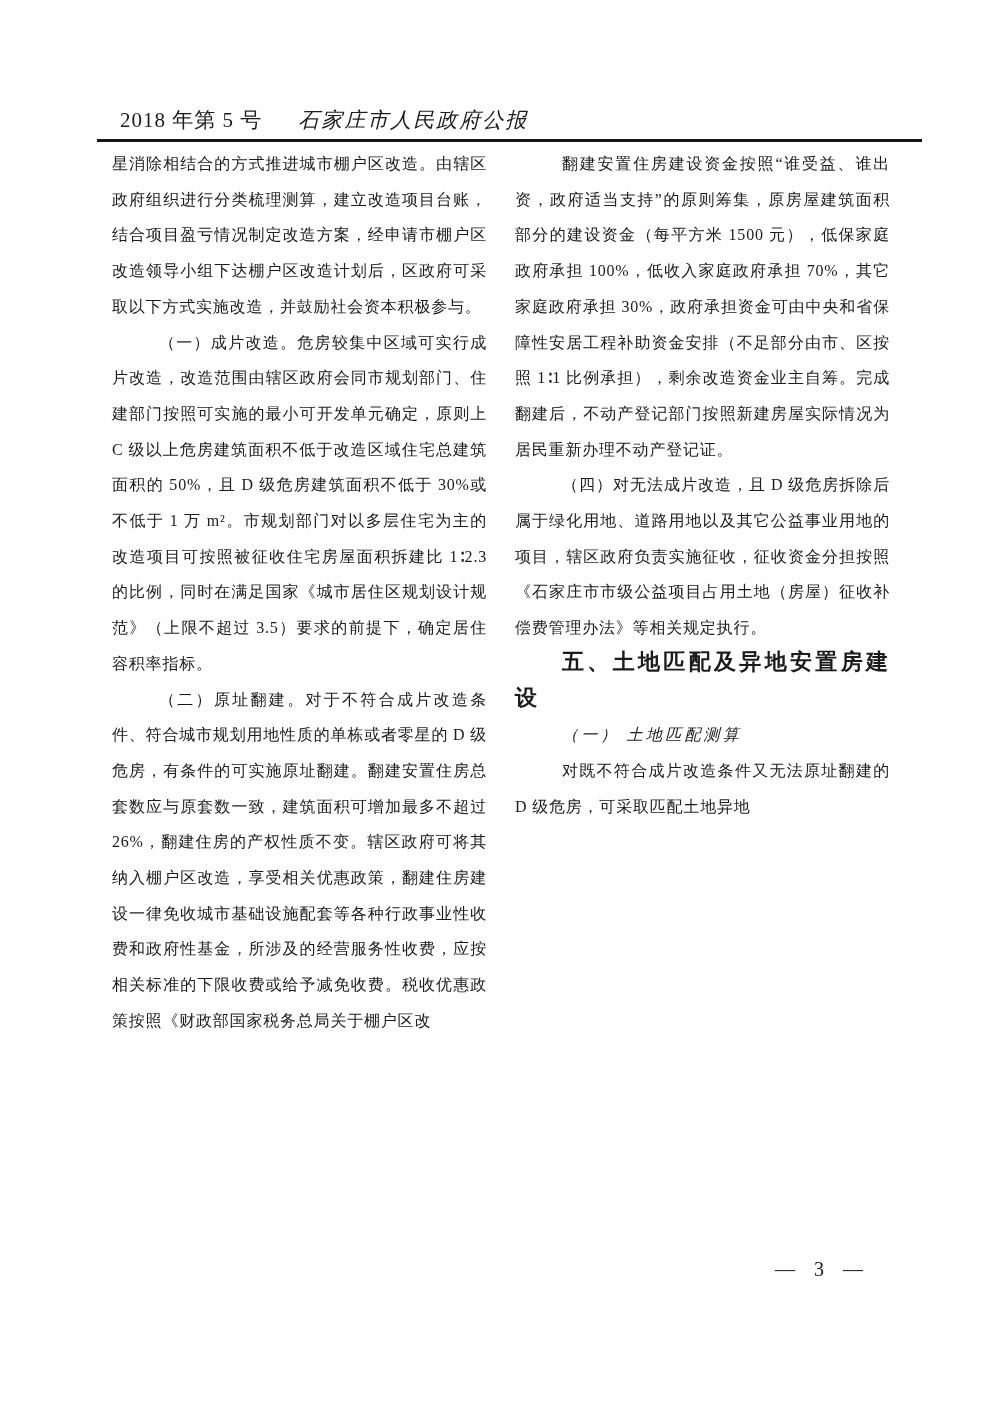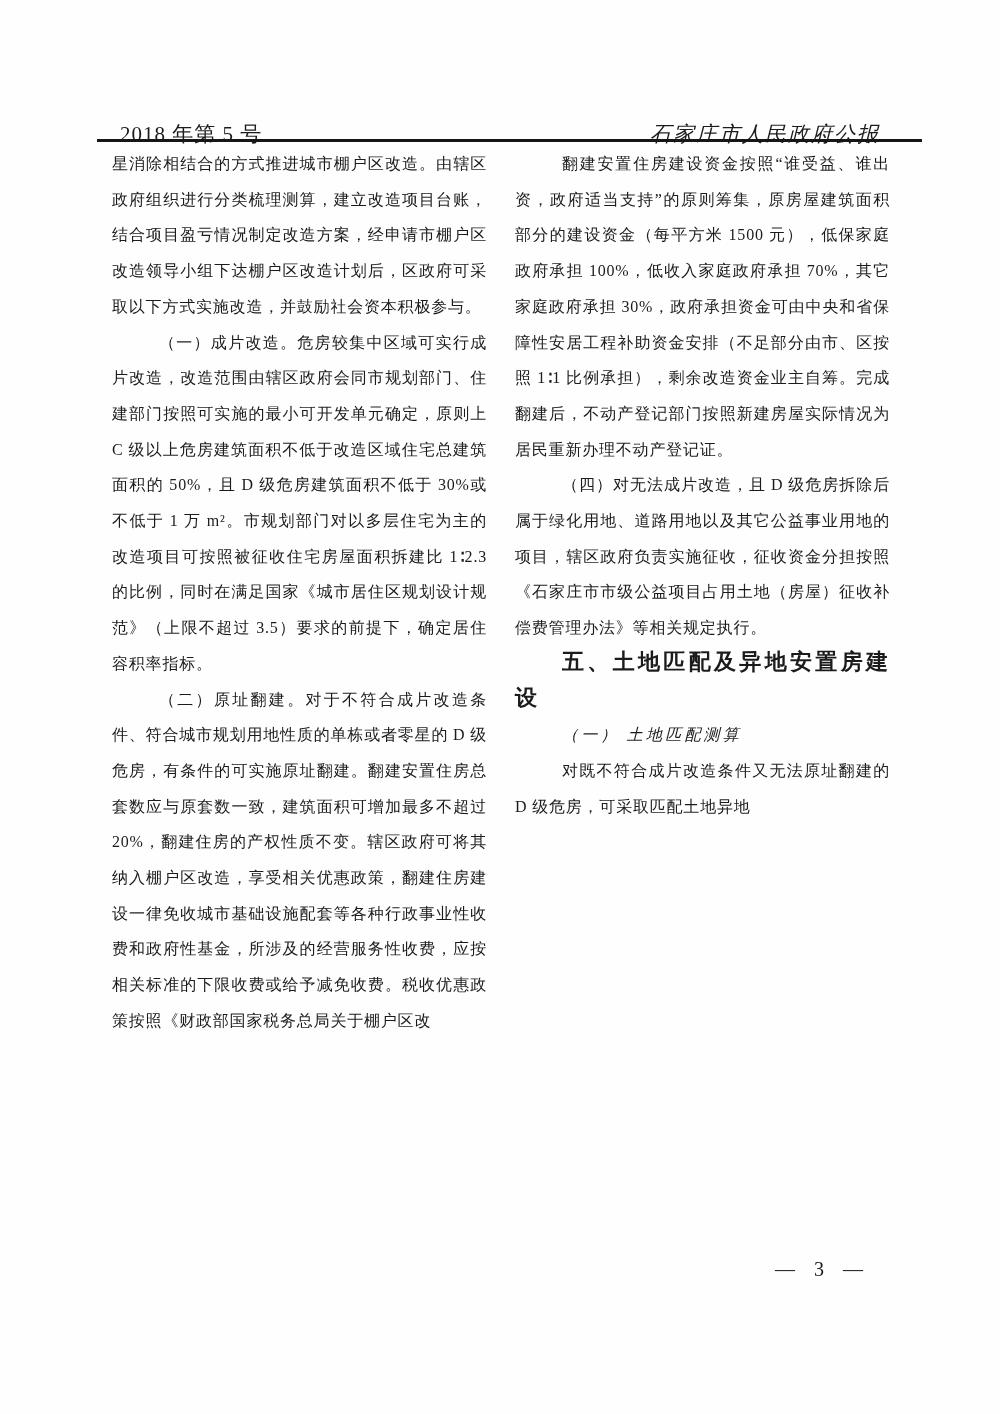--- a/index.html
+++ b/index.html
@@ -7,25 +7,25 @@
     position: relative;
     width: 1000px;
     height: 1414px;
     background: #fefefe;
     color: #1b1b1b;
     font-family: "Liberation Serif", "DejaVu Serif", serif;
     overflow: hidden;
   }
   .header {
     position: absolute;
-    top: 120px;
+    top: 106px;
     left: 120px;
     right: 120px;
     display: flex;
-    justify-content: space-between;
+    justify-content: flex-start;
     align-items: baseline;
     font-size: 21px;
     letter-spacing: 1px;
   }
   .header .issue { font-style: normal; }
   .header .publication { font-style: italic; letter-spacing: 2px; margin-left: 36px; }
   .header-rule {
     position: absolute;
     top: 139px;
     left: 97px;
@@ -81,21 +81,21 @@
     <span class="publication">石家庄市人民政府公报</span>
   </div>
 
   <div class="header-rule"></div>
 
   <div class="columns">
 
     <div class="col">
       <p class="body noindent">星消除相结合的方式推进城市棚户区改造。由辖区政府组织进行分类梳理测算，建立改造项目台账，结合项目盈亏情况制定改造方案，经申请市棚户区改造领导小组下达棚户区改造计划后，区政府可采取以下方式实施改造，并鼓励社会资本积极参与。</p>
       <p class="body indent">（一）成片改造。危房较集中区域可实行成片改造，改造范围由辖区政府会同市规划部门、住建部门按照可实施的最小可开发单元确定，原则上 C 级以上危房建筑面积不低于改造区域住宅总建筑面积的 50%，且 D 级危房建筑面积不低于 30%或不低于 1 万 m²。市规划部门对以多层住宅为主的改造项目可按照被征收住宅房屋面积拆建比 1∶2.3 的比例，同时在满足国家《城市居住区规划设计规范》（上限不超过 3.5）要求的前提下，确定居住容积率指标。</p>
-      <p class="body indent">（二）原址翻建。对于不符合成片改造条件、符合城市规划用地性质的单栋或者零星的 D 级危房，有条件的可实施原址翻建。翻建安置住房总套数应与原套数一致，建筑面积可增加最多不超过 20%，翻建住房的产权性质不变。辖区政府可将其纳入棚户区改造，享受相关优惠政策，翻建住房建设一律免收城市基础设施配套等各种行政事业性收费和政府性基金，所涉及的经营服务性收费，应按相关标准的下限收费或给予减免收费。税收优惠政策按照《财政部国家税务总局关于棚户区改</p>
+      <p class="body indent">（二）原址翻建。对于不符合成片改造条件、符合城市规划用地性质的单栋或者零星的 D 级危房，有条件的可实施原址翻建。翻建安置住房总套数应与原套数一致，建筑面积可增加最多不超过 26%，翻建住房的产权性质不变。辖区政府可将其纳入棚户区改造，享受相关优惠政策，翻建住房建设一律免收城市基础设施配套等各种行政事业性收费和政府性基金，所涉及的经营服务性收费，应按相关标准的下限收费或给予减免收费。税收优惠政策按照《财政部国家税务总局关于棚户区改</p>
     </div>
 
     <div class="col">
       <p class="body indent">翻建安置住房建设资金按照“谁受益、谁出资，政府适当支持”的原则筹集，原房屋建筑面积部分的建设资金（每平方米 1500 元），低保家庭政府承担 100%，低收入家庭政府承担 70%，其它家庭政府承担 30%，政府承担资金可由中央和省保障性安居工程补助资金安排（不足部分由市、区按照 1∶1 比例承担），剩余改造资金业主自筹。完成翻建后，不动产登记部门按照新建房屋实际情况为居民重新办理不动产登记证。</p>
       <p class="body indent">（四）对无法成片改造，且 D 级危房拆除后属于绿化用地、道路用地以及其它公益事业用地的项目，辖区政府负责实施征收，征收资金分担按照《石家庄市市级公益项目占用土地（房屋）征收补偿费管理办法》等相关规定执行。</p>
       <h3 class="heading indent">五、土地匹配及异地安置房建设</h3>
       <p class="subheading indent">（一） 土地匹配测算</p>
       <p class="body indent">对既不符合成片改造条件又无法原址翻建的 D 级危房，可采取匹配土地异地</p>
     </div>
 

